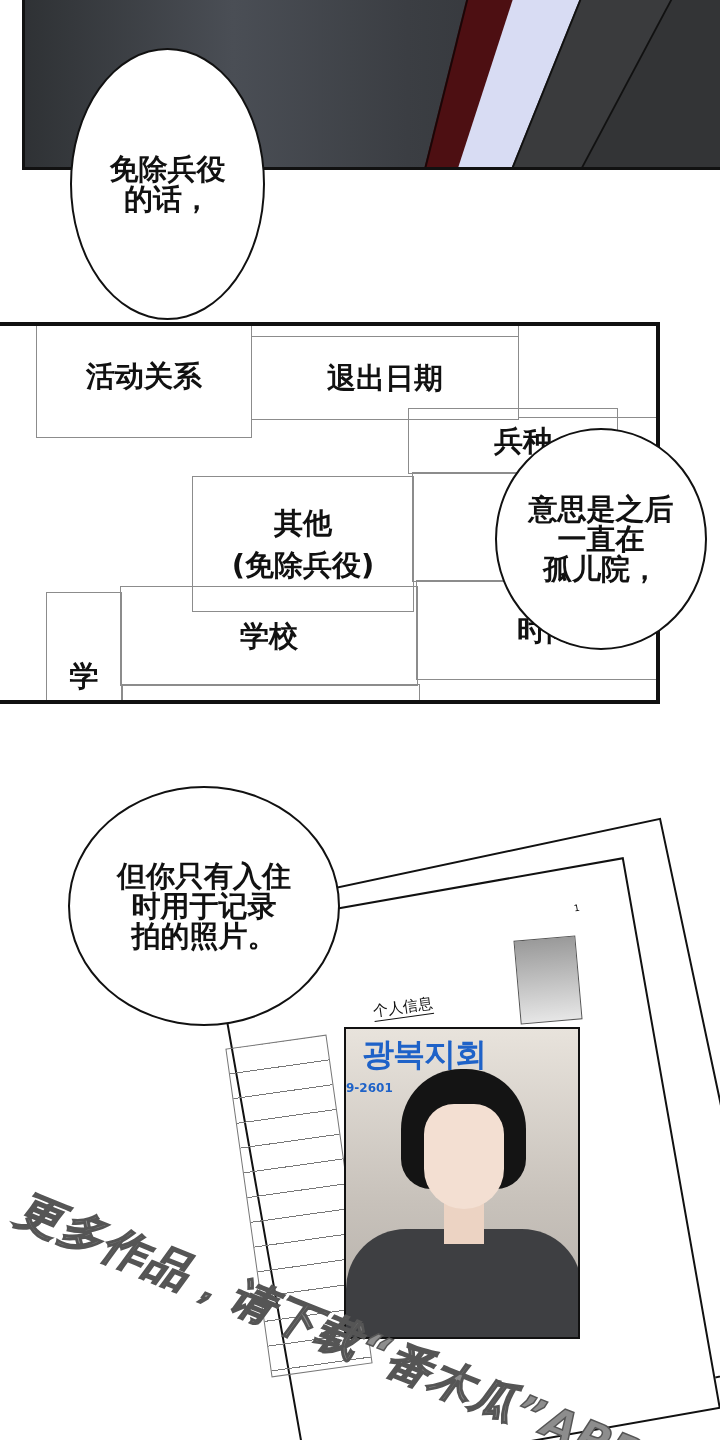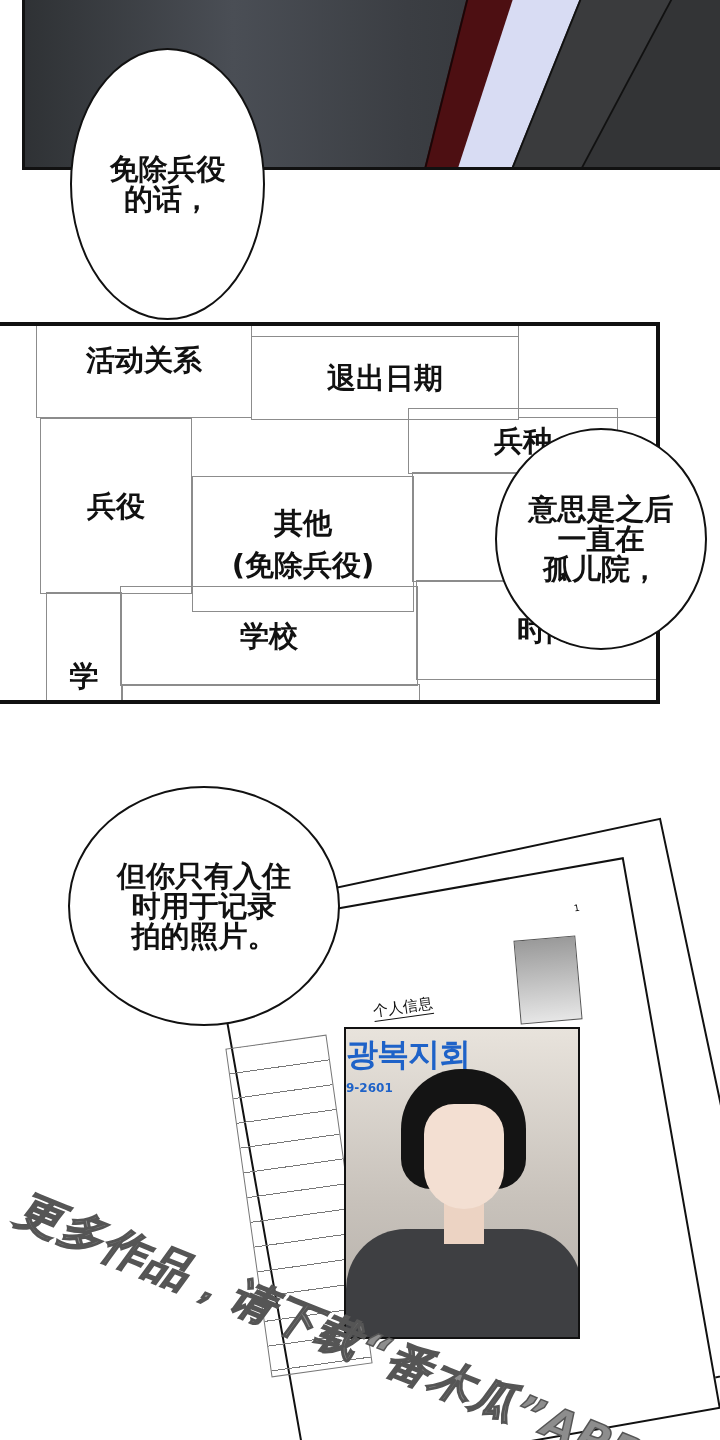--- a/index.html
+++ b/index.html
@@ -40,21 +40,21 @@
   .photo-main { left: 344px; top: 1027px; width: 236px; height: 312px; border: 2px solid #111;
                 background: linear-gradient(180deg, #e8e3dc 0%, #c8c2bb 55%, #b3aea8 100%);
                 overflow: hidden; box-sizing: border-box; }
   .hoodie { left: 0; top: 200px; width: 236px; height: 120px; background: #3e3f42;
             border-radius: 60px 60px 0 0; }
   .hair { left: 55px; top: 40px; width: 125px; height: 120px; background: #141414;
           border-radius: 60px 60px 30px 30px; }
   .face { left: 78px; top: 75px; width: 80px; height: 105px; background: #f3dfd2;
           border-radius: 30px 30px 40px 40px; }
   .neck { left: 98px; top: 165px; width: 40px; height: 50px; background: #ecd3c3; }
-  .poster-text { left: 0; top: 4px; font-size: 32px; font-weight: bold; color: #1e62c8;
+  .poster-text { left: 16px; top: 4px; font-size: 32px; font-weight: bold; color: #1e62c8;
                  font-family: "DejaVu Sans", sans-serif; letter-spacing: -1px; }
   .poster-num { left: 0; top: 52px; font-size: 12px; font-weight: bold; color: #1e62c8; }
   .info-title { left: 373px; top: 998px; font-size: 15px; color: #111; transform: rotate(-8deg);
                 border-bottom: 1px solid #111; }
   .form-lines { left: 248px; top: 1040px; width: 100px; height: 330px;
                 background-image: repeating-linear-gradient(180deg, transparent 0 24px, #777 24px 25px);
                 border: 1px solid #777; transform: rotate(-8deg); }
   .watermark { left: 30px; top: 1180px; font-size: 44px; color: #8d8d8d; font-weight: bold;
                -webkit-text-stroke: 1.5px #555; transform: rotate(22deg); transform-origin: left top;
                white-space: nowrap; letter-spacing: 2px; font-style: italic; }
@@ -67,24 +67,23 @@
   <div class="abs shirt"></div>
   <div class="abs lapel"></div>
   <div class="abs lapel2"></div>
 </div>
 <div class="abs bubble" style="left:70px; top:48px; width:195px; height:272px;">
   <span class="bubble-text">免除兵役
 的话，</span>
 </div>
 
 <div class="abs panel2">
-  <div class="cell" style="left:36px; top:-4px; width:216px; height:96px; align-items:flex-start; padding-top:16px;">活动关系</div>
+  <div class="cell" style="left:36px; top:-4px; width:216px; height:116px; align-items:flex-start; padding-top:32px;">活动关系</div>
   <div class="cell" style="left:251px; top:10px; width:268px; height:84px;">退出日期</div>
   <div class="cell" style="left:518px; top:-4px; width:150px; height:96px;"></div>
-  <div class="cell" style="left:40px; top:92px; width:152px; height:176px;">兵役</div>
   <div class="cell" style="left:408px; top:82px; width:210px; height:66px;padding-left:20px;">兵种</div>
   <div class="cell" style="left:192px; top:150px; width:222px; height:136px;">其他
 (免除兵役)</div>
   <div class="cell" style="left:412px; top:146px; width:260px; height:110px;"></div>
   <div class="cell" style="left:46px; top:266px; width:76px; height:120px; align-items:flex-end; padding-bottom:14px;">学</div>
   <div class="cell" style="left:120px; top:260px; width:298px; height:100px;">学校</div>
   <div class="cell" style="left:416px; top:254px; width:260px; height:100px;">时间</div>
   <div class="cell" style="left:122px; top:358px; width:298px; height:40px;"></div>
 </div>
 <div class="abs bubble" style="left:495px; top:428px; width:212px; height:222px; border-width:2px;text-align:center;">

